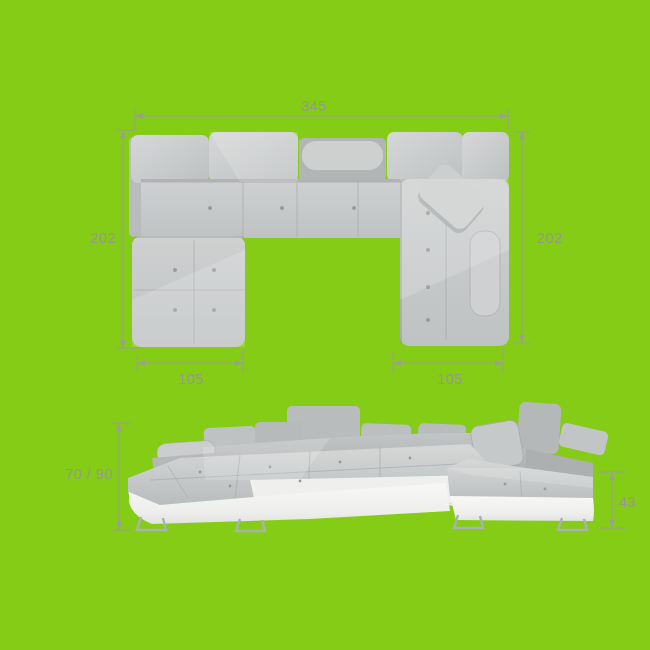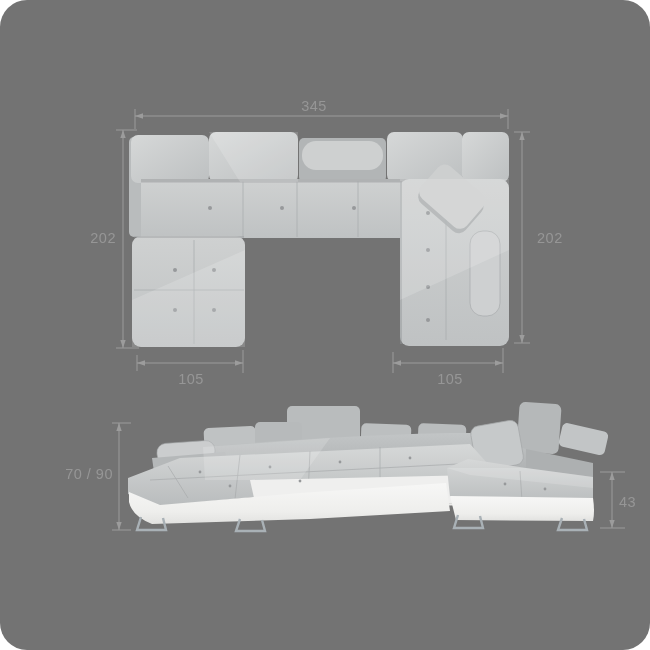--- a/index.html
+++ b/index.html
@@ -1,23 +1,22 @@
 <!DOCTYPE html>
 <html><head>
 <meta charset="utf-8">
 <style>
   html, body { margin: 0; padding: 0; background: #ffffff; }
   #canvas {
     position: relative;
     width: 650px;
     height: 650px;
-    background: #737373;
+    background: #84cc16;
     overflow: hidden;
     font-family: "Liberation Sans", sans-serif;
-    border-radius: 27px;
   }
   svg { display: block; }
   .dim-line  { stroke: #9c9c9c; stroke-width: 1; fill: none; }
   .dim-tick  { stroke: #9c9c9c; stroke-width: 1; fill: none; }
   .dim-arrow { fill: #9c9c9c; stroke: none; }
   .dim-text  {
     fill: #969696;
     font-family: "Liberation Sans", sans-serif;
     font-size: 14.5px;
     letter-spacing: 0.5px;

